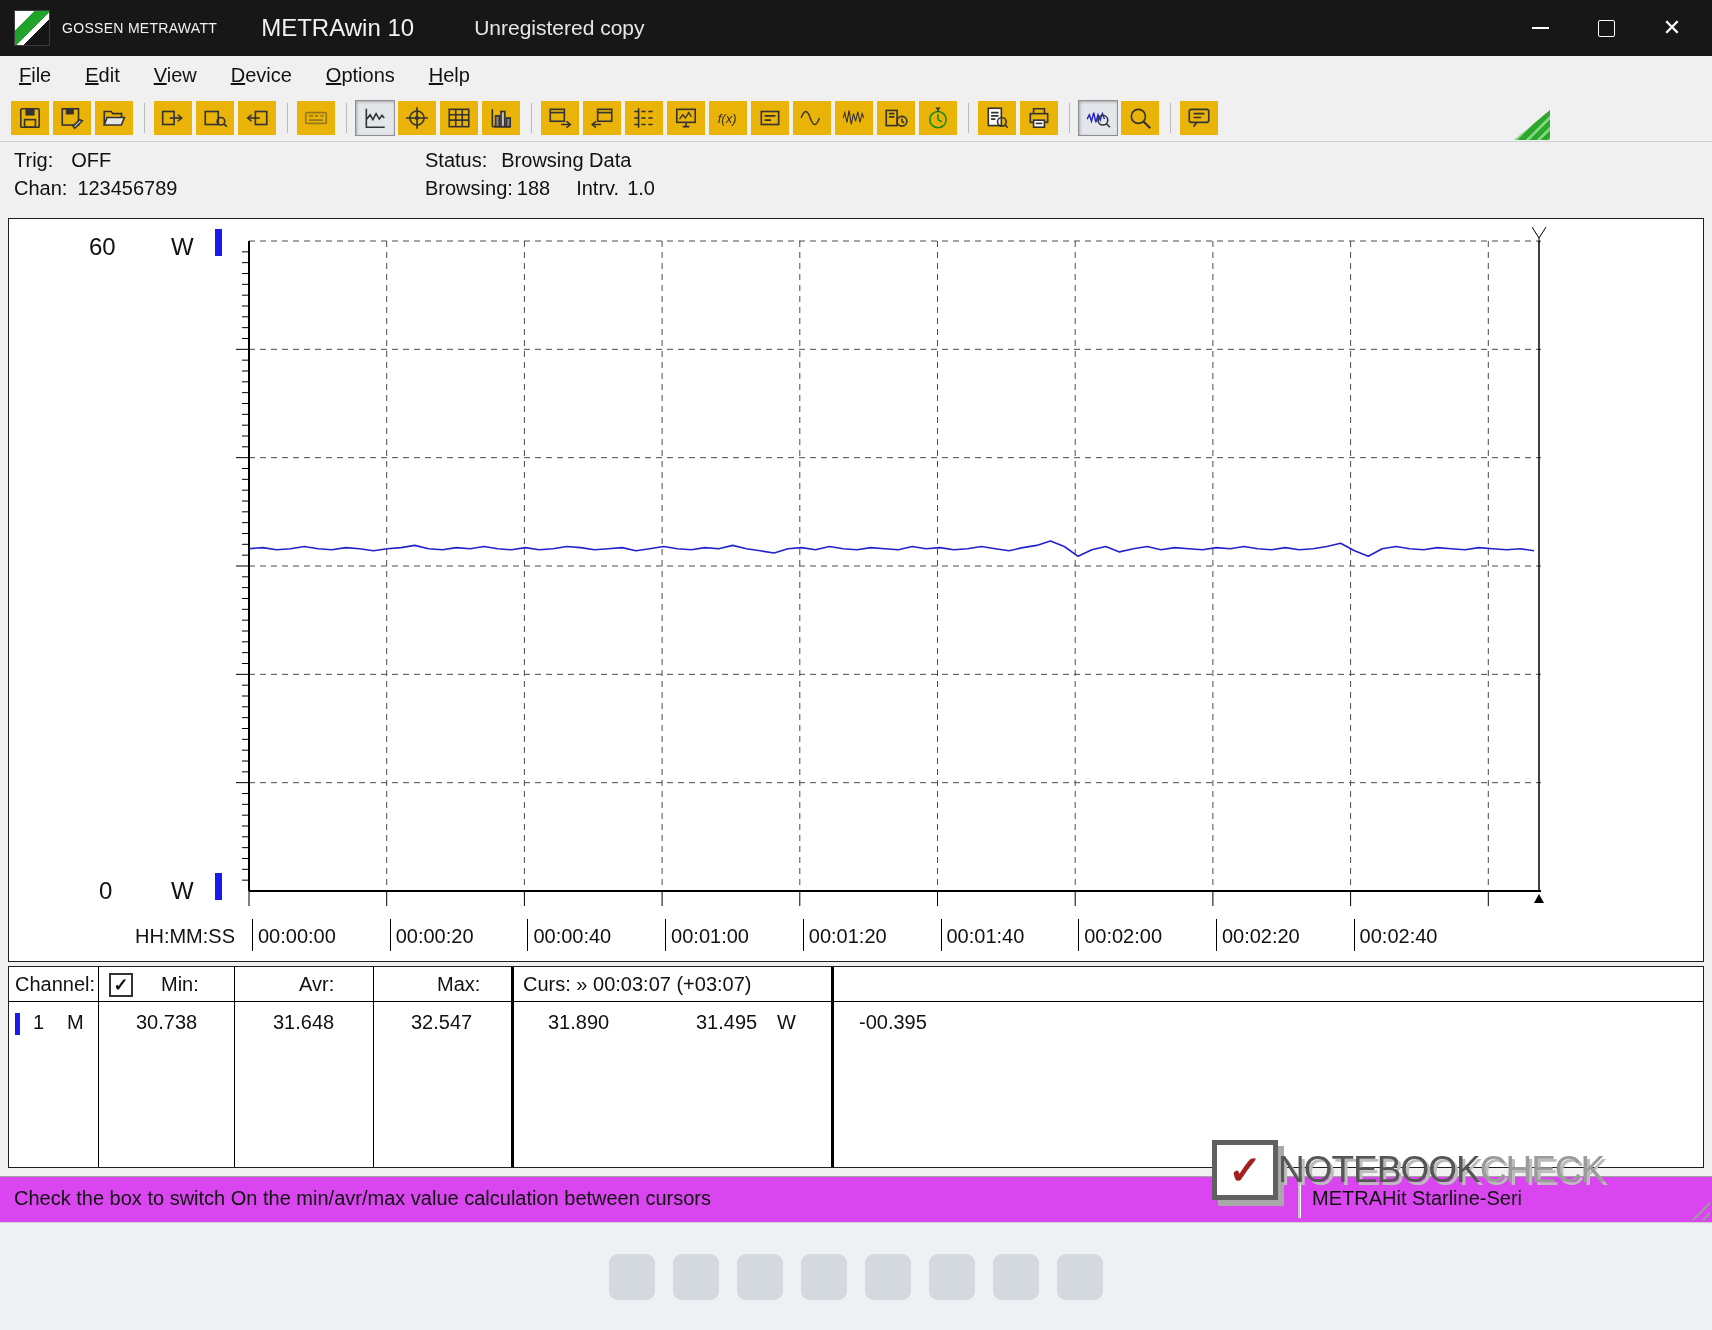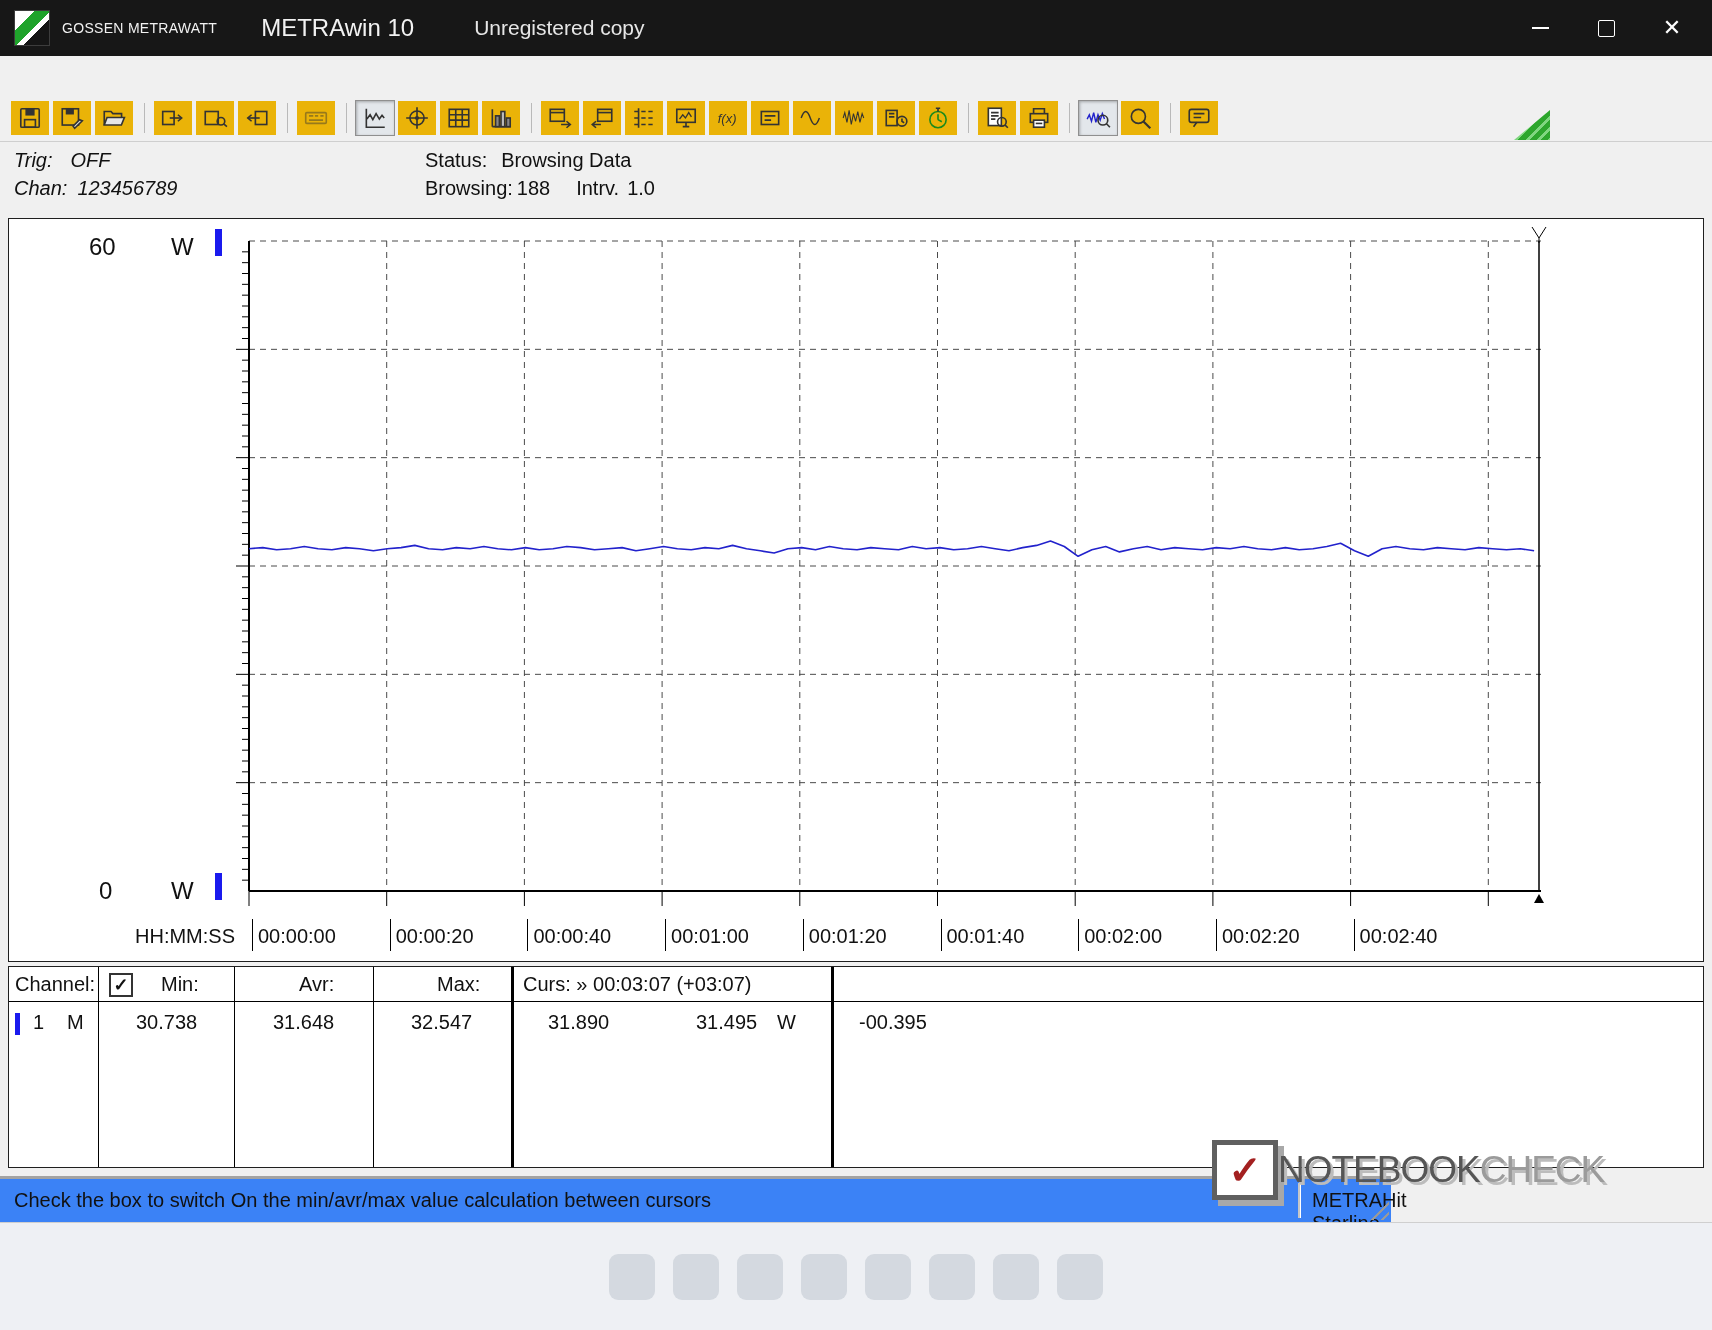--- a/index.html
+++ b/index.html
@@ -34,21 +34,21 @@
   .tb-btn svg{width:26px;height:26px;overflow:visible;}
   .tb-btn.pressed{background:#e3e7eb;border:1px solid #8f8f8f;box-shadow:inset 1px 1px 3px rgba(0,0,0,.28);}
   .tb-btn.disabled svg{opacity:.45;}
   .tb-sep{width:1px;height:30px;background:#b9b9b9;margin:0 8px;}
   .signal-triangle{position:absolute;left:1514px;top:110px;width:36px;height:30px;
       clip-path:polygon(100% 0,100% 100%,0 100%);
       background:repeating-linear-gradient(135deg,#2ca62c 0 5px,#7fd67f 5px 8px);}
 
   
   .infobar{position:absolute;left:0;top:146px;width:1712px;height:64px;font-size:20px;}
-  .info-col-left{position:absolute;left:14px;top:0;line-height:28px;font-style:italic;}
+  .info-col-left{position:absolute;left:14px;top:0;line-height:28px;}
   .info-col-mid{position:absolute;left:425px;top:0;line-height:28px;}
   .info-label{display:inline-block;}
   .v-off{margin-left:18px;} .v-chan{margin-left:10px;}
   .v-status{margin-left:14px;} .v-rec{margin-left:4px;} .l-intrv{margin-left:26px;} .v-intrv{margin-left:8px;}
 
   
   .chart-panel{position:absolute;left:8px;top:218px;width:1696px;height:744px;background:#fff;
                border:1px solid #1f1f1f;box-sizing:border-box;}
   .ylab{position:absolute;font-size:24px;}
   .ylab-60{left:80px;top:14px;} .ylab-w-top{left:162px;top:14px;}
@@ -74,22 +74,22 @@
             display:flex;align-items:center;justify-content:center;font-size:18px;line-height:1;}
   .checkbox.checked::after{content:"✓";font-weight:bold;}
   .ro-row{position:absolute;left:0;top:44px;width:100%;height:28px;}
   .ro-chan-bar{position:absolute;left:6px;top:2px;width:5px;height:22px;background:#1a1aee;}
   .r-ch{position:absolute;left:24px;} .r-mode{position:absolute;left:58px;}
   .r-min{position:absolute;left:127px;} .r-avr{position:absolute;left:264px;} .r-max{position:absolute;left:402px;}
   .r-cl{position:absolute;left:539px;} .r-cr{position:absolute;left:687px;} .r-unit{position:absolute;left:768px;}
   .r-delta{position:absolute;left:850px;}
 
   
-  .statusbar{position:absolute;left:0;top:1176px;width:1391px;height:46px;background:#3b82f6;
-             border-top:3px solid #a3a3a3;box-sizing:border-box;font-size:20px;}
+  .statusbar{position:absolute;left:0;top:1176px;width:1712px;height:46px;background:#d946ef;
+             border-top:1px solid #a3a3a3;box-sizing:border-box;font-size:20px;}
   .sb-hint{position:absolute;left:14px;top:10px;}
   .sb-div{position:absolute;left:1298px;top:4px;bottom:4px;width:2px;background:#c6c6c6;border-right:1px solid #fff;}
   .sb-device{position:absolute;left:1312px;top:10px;}
   .sb-grip{position:absolute;right:2px;bottom:2px;width:24px;height:24px;
            clip-path:polygon(100% 0,100% 100%,0 100%);
            background:repeating-linear-gradient(135deg,#9a9a9a 0 2px,transparent 2px 7px);}
 
   
   .watermark{position:absolute;left:1212px;top:1140px;display:flex;align-items:center;z-index:6;}
   .wm-box{width:56px;height:50px;background:#fff;border:5px solid #606060;box-shadow:6px 6px 0 #a8a8a8;
@@ -119,20 +119,28 @@
         </div>
       <div class="win-btn">
           <span class="glyph-max"></span>
         </div>
       <div class="win-btn">
           <span class="glyph-close">✕</span>
         </div>
     </div>
   </div>
 
+  <div class="menubar">
+      <div class="menu-item"><u>F</u>ile</div>
+      <div class="menu-item"><u>E</u>dit</div>
+      <div class="menu-item"><u>V</u>iew</div>
+      <div class="menu-item"><u>D</u>evice</div>
+      <div class="menu-item"><u>O</u>ptions</div>
+      <div class="menu-item"><u>H</u>elp</div>
+    </div>
 
   <div class="toolbar">
       <button class="tb-btn">
         <svg viewBox="0 0 24 24" fill="none" stroke="#333" stroke-width="1.5">
           <rect x="3.5" y="3.5" width="17" height="17" rx="1"></rect>
           <rect x="8.5" y="3.5" width="7" height="5.5" fill="#333"></rect>
           <rect x="7" y="13.5" width="10" height="7"></rect>
         </svg>
       </button>
       <button class="tb-btn">

